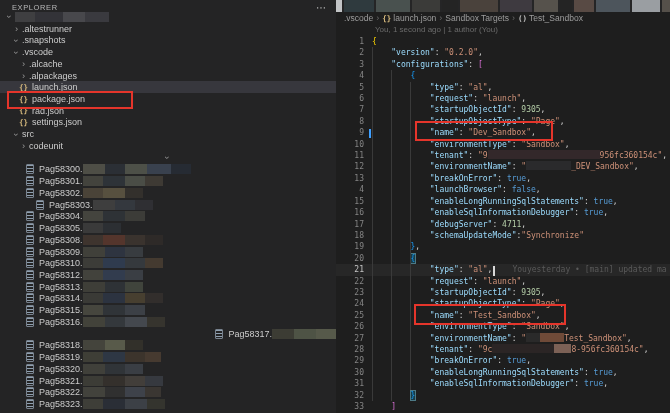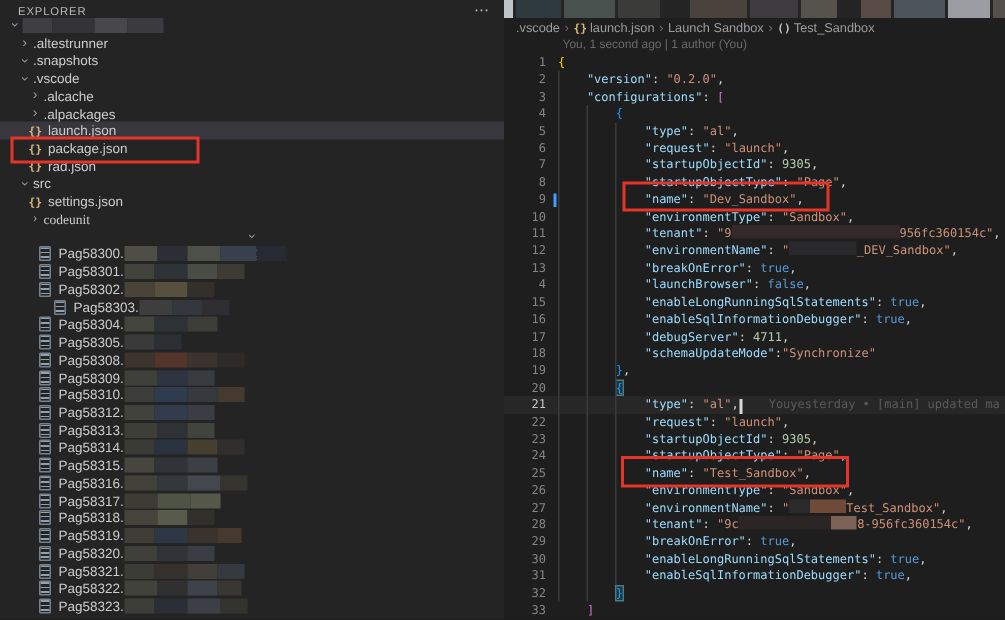--- a/index.html
+++ b/index.html
@@ -110,29 +110,29 @@
           <span class="tlabel">launch.json</span>
         </div>
         <div class="trow" style="padding-left: 19px;">
           <span class="fi json"></span>
           <span class="tlabel">package.json</span>
         </div>
         <div class="trow" style="padding-left: 19px;">
           <span class="fi json"></span>
           <span class="tlabel">rad.json</span>
         </div>
-        <div class="trow" style="padding-left: 12px;">
-          <span class="tw down"></span>
-          <span class="tlabel">src</span>
-        </div>
         <div class="trow" style="padding-left: 19px;">
           <span class="fi json"></span>
           <span class="tlabel">settings.json</span>
         </div>
-        <div class="trow" style="padding-left: 19px; font-family: Liberation Serif, serif;">
+        <div class="trow" style="padding-left: 12px;">
+          <span class="tw down"></span>
+          <span class="tlabel">src</span>
+        </div>
+        <div class="trow" style="padding-left: 19px;">
           <span class="tw"></span>
           <span class="tlabel">codeunit</span>
         </div>
         <div class="trow" style=" flex-direction: column;">
           <span class="tw down"></span>
           <span class="tlabel">page</span>
         </div>
         <div class="trow" style="padding-left: 26px;">
           <span class="fi al"></span>
           <span class="tlabel">Pag58300.</span>
@@ -230,21 +230,21 @@
           <span class="blur" style="width: 20px; background: rgb(60, 64, 70);"></span>
         </div>
         <div class="trow" style="padding-left: 26px;">
           <span class="fi al"></span>
           <span class="tlabel">Pag58316.</span>
           <span class="blur" style="width: 22px; background: rgb(66, 66, 58);"></span>
           <span class="blur" style="width: 20px; background: rgb(52, 56, 60);"></span>
           <span class="blur" style="width: 22px; background: rgb(68, 72, 78);"></span>
           <span class="blur" style="width: 18px; background: rgb(54, 52, 46);"></span>
         </div>
-        <div class="trow" style="padding-left: 26px;">
+        <div class="trow" style="padding-left: 26px; justify-content: flex-end;">
           <span class="fi al"></span>
           <span class="tlabel">Pag58317.</span>
           <span class="blur" style="width: 22px; background: rgb(60, 60, 52);"></span>
           <span class="blur" style="width: 22px; background: rgb(78, 83, 69);"></span>
           <span class="blur" style="width: 20px; background: rgb(86, 89, 74);"></span>
         </div>
         <div class="trow" style="padding-left: 26px;">
           <span class="fi al"></span>
           <span class="tlabel">Pag58318.</span>
           <span class="blur" style="width: 22px; background: rgb(68, 68, 60);"></span>
@@ -315,21 +315,21 @@
       <span class="bc-item">
         <span>.vscode</span>
       </span>
       <span class="bc-sep"></span>
       <span class="bc-item">
         <span class="bc-ico json"></span>
         <span>launch.json</span>
       </span>
       <span class="bc-sep"></span>
       <span class="bc-item">
-        <span>Launch Sandbox</span>
+        <span>Sandbox Targets</span>
       </span>
       <span class="bc-sep"></span>
       <span class="bc-item">
         <span class="bc-ico obj"></span>
         <span>Test_Sandbox</span>
       </span>
     </div>
 
     <div class="codelens">You, 1 second ago | 1 author (You)</div>
 

